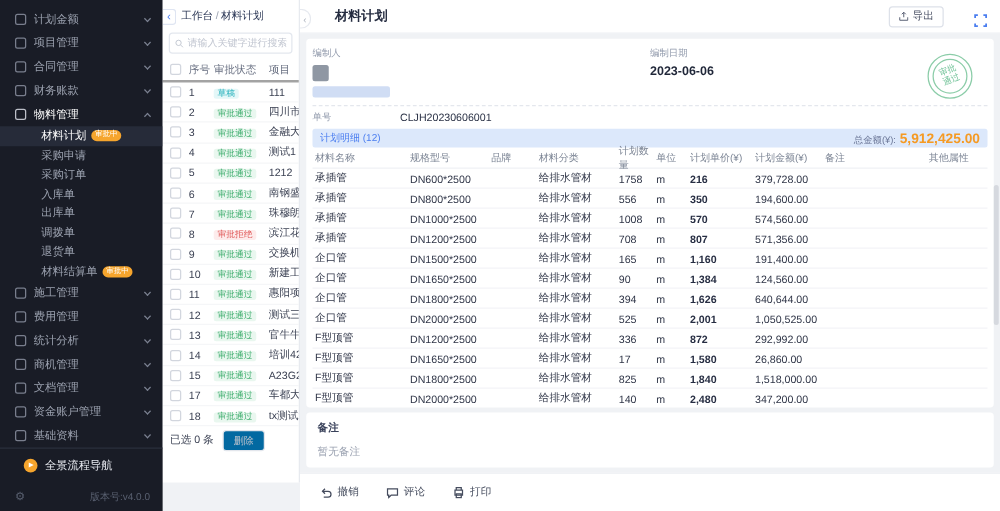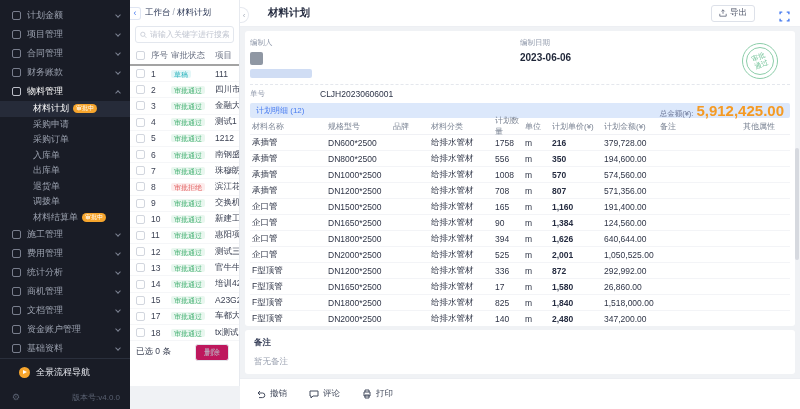--- a/index.html
+++ b/index.html
@@ -41,21 +41,21 @@
   .cb{width:9px;height:9px;border:1px solid #d2d6de;border-radius:2px;background:#fff;flex:none;margin-right:6px;}
   .c-no{width:20px;flex:none;}
   .c-st{width:44px;flex:none;}
   .c-pj{flex:1;overflow:hidden;white-space:nowrap;}
   .lrow{display:flex;align-items:center;height:16.2px;padding-left:6px;font-size:8.5px;color:#3c4254;border-bottom:1px solid #f5f6f8;cursor:pointer;}
   .bg{font-style:normal;font-size:7px;padding:0.5px 3px;border-radius:2px;white-space:nowrap;}
   .bg.draft{color:#2ab3bd;background:#e4f7f8;}
   .bg.pass{color:#3fae6e;background:#e9f7ef;}
   .bg.reject{color:#e05b5b;background:#fdecec;}
   .lfoot{display:flex;align-items:center;height:22px;padding:0 6px;font-size:8.5px;color:#3c4254;gap:7px;}
-  .del{border:1px solid #e3e6ec;background:#be185d;color:#bcc2cc;font-size:8px;padding:2px 8px;border-radius:3px;font-family:inherit;margin-left:17px;}
+  .del{border:1px solid #e3e6ec;background:#0369a1;color:#bcc2cc;font-size:8px;padding:2px 8px;border-radius:3px;font-family:inherit;}
 
   
   .detail{position:absolute;left:240px;top:0;width:560px;height:409px;background:#f0f2f5;z-index:1;}
   .d-collapse{position:absolute;left:0;top:7px;width:9px;height:16px;background:#fff;border:1px solid #e6e9ef;border-left:none;border-radius:0 8px 8px 0;color:#aab0bc;font-size:8px;display:flex;align-items:center;justify-content:center;cursor:pointer;z-index:5;}
   .d-head{position:absolute;top:0;left:0;right:0;height:27px;background:#fff;border-bottom:1px solid #edeff3;display:flex;align-items:center;padding:0 10px 0 28px;}
   .d-title{font-size:10.5px;font-weight:bold;color:#252c40;}
   .d-actions{margin-left:auto;display:flex;align-items:flex-end;gap:24px;padding-left:37px;}
   .export{display:flex;align-items:center;gap:3px;height:17px;padding:0 7px;border:1px solid #dde1e9;border-radius:3px;background:#fff;font-size:8.5px;color:#4a5165;cursor:pointer;font-family:inherit;}
   .fs{display:flex;cursor:pointer;}
   .d-card1{position:absolute;left:5px;right:5px;top:31px;height:295px;background:#fff;border-radius:3px;padding:0 5px;overflow:hidden;}
@@ -68,21 +68,21 @@
   .stamp::before{content:"";position:absolute;inset:3px;border:1px solid #6fc093;border-radius:50%;}
   .stamp span{font-size:7px;color:#4db37e;transform:rotate(-22deg);text-align:center;line-height:1.15;width:16px;}
   .dash{border-top:1px dashed #e4e7ed;margin-top:10px;}
   .orow{display:flex;align-items:center;height:18px;font-size:8.5px;color:#2b3246;}
   .orow .lab{width:70px;flex:none;}
   .oval{color:#2b3246;}
   .band{height:15px;background:#dce8fb;border-radius:2px;display:flex;align-items:center;padding:0 6px;gap:43px;}
   .band-l{font-size:8px;color:#4a7df0;}
   .band-r{margin-left:auto;display:flex;align-items:baseline;gap:3px;}
   .tlab{font-size:7.5px;color:#6a7596;}
-  .tval{font-size:15px;font-weight:bold;color:#f59a23;}
+  .tval{font-size:11px;font-weight:bold;color:#f59a23;}
   .thead,.drow{display:flex;align-items:center;padding:0 2px;}
   .thead{height:17px;font-size:8px;color:#7b8494;border-bottom:1px solid #f0f1f5;}
   .drow{height:16px;font-size:8.5px;color:#2f3547;border-bottom:1px solid #f3f4f7;}
   .w0{width:76px;flex:none;overflow:hidden;white-space:nowrap;}
   .w1{width:65px;flex:none;}
   .w2{width:38px;flex:none;}
   .w3{width:64px;flex:none;}
   .w4{width:30px;flex:none;}
   .w5{width:27px;flex:none;}
   .w6{width:52px;flex:none;}
@@ -137,24 +137,24 @@
       <div class="sub">
         <span>采购订单</span>
       </div>
       <div class="sub">
         <span>入库单</span>
       </div>
       <div class="sub">
         <span>出库单</span>
       </div>
       <div class="sub">
+        <span>调拨单</span>
+      </div>
+      <div class="sub">
         <span>退货单</span>
-      </div>
-      <div class="sub">
-        <span>调拨单</span>
       </div>
       <div class="sub">
         <span>材料结算单</span>
         <span class="sb-badge">审批中</span>
       </div>
       <div class="mi">
         <span class="ico"></span>
         <span class="ml">施工管理</span>
         <span class="chev"></span>
       </div>

